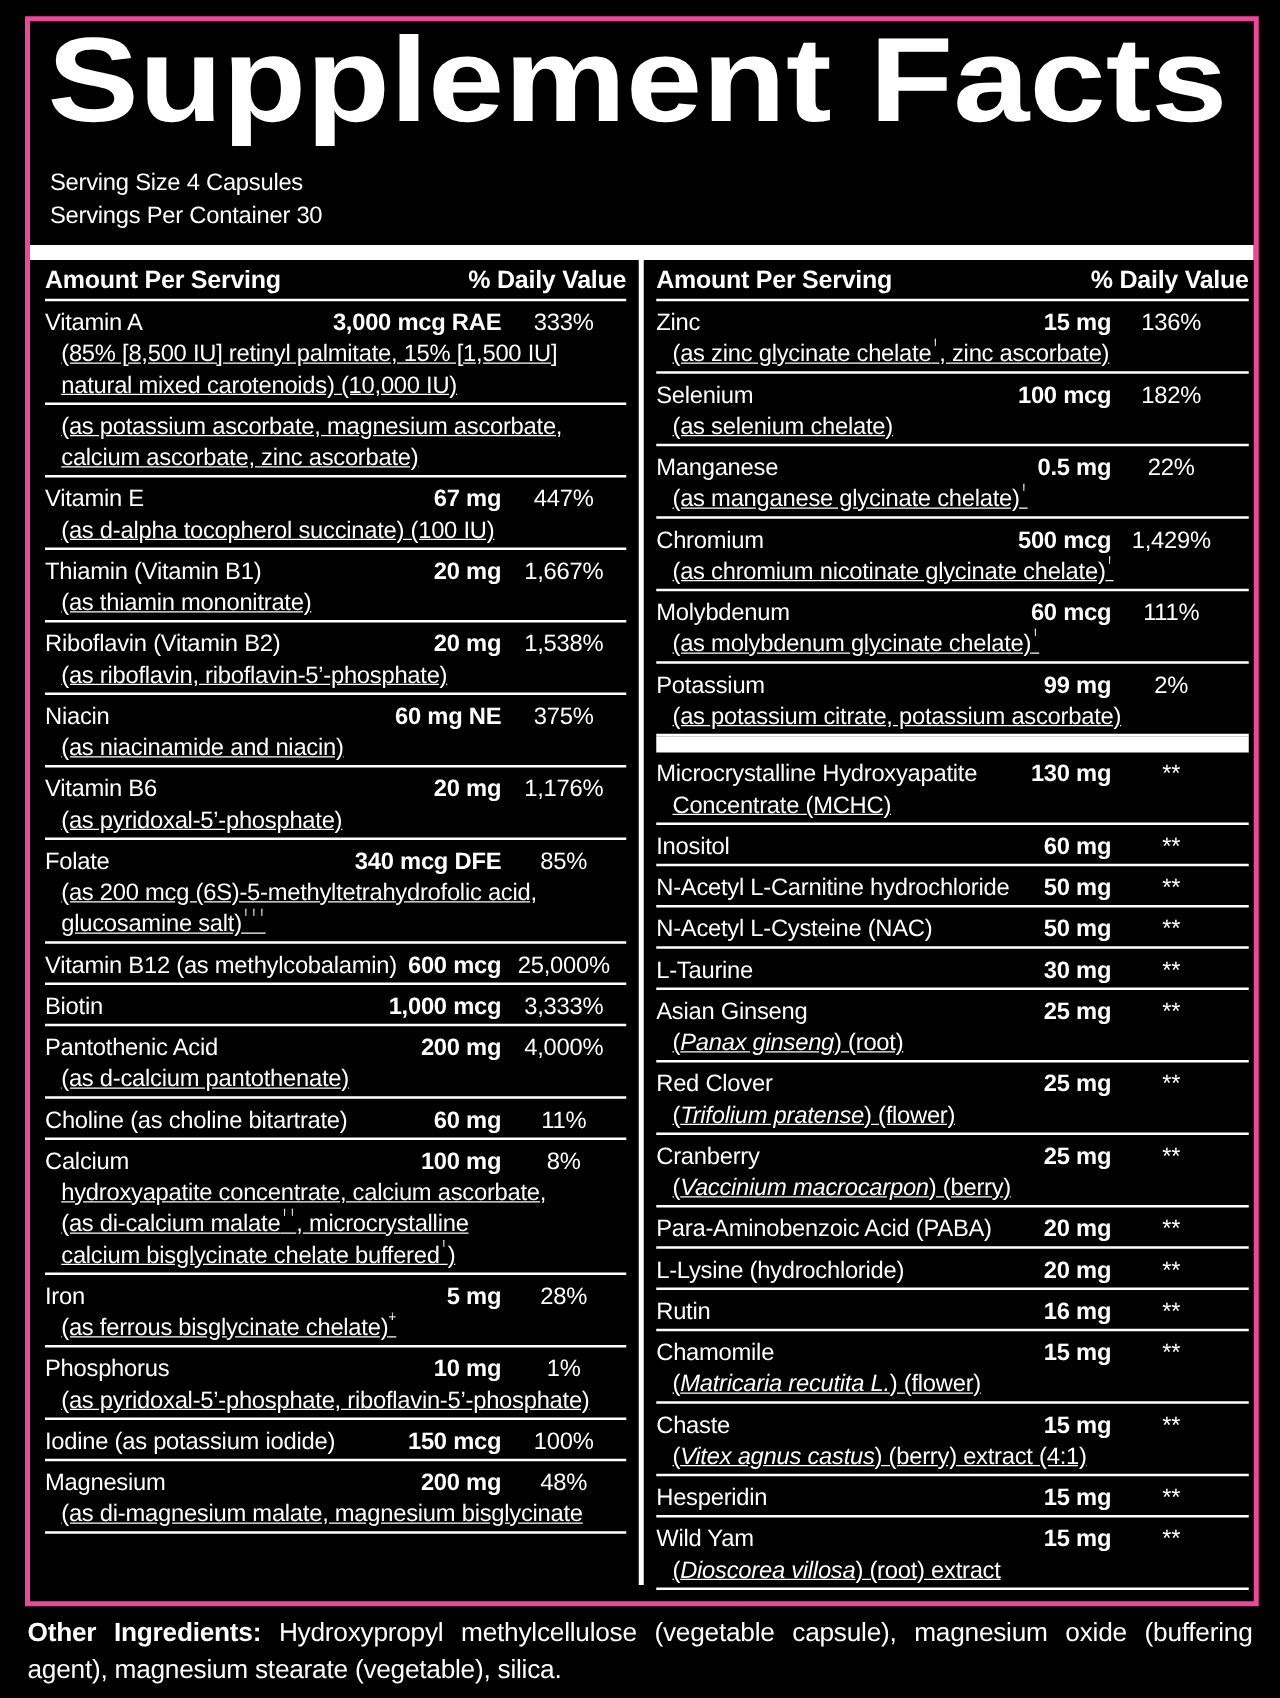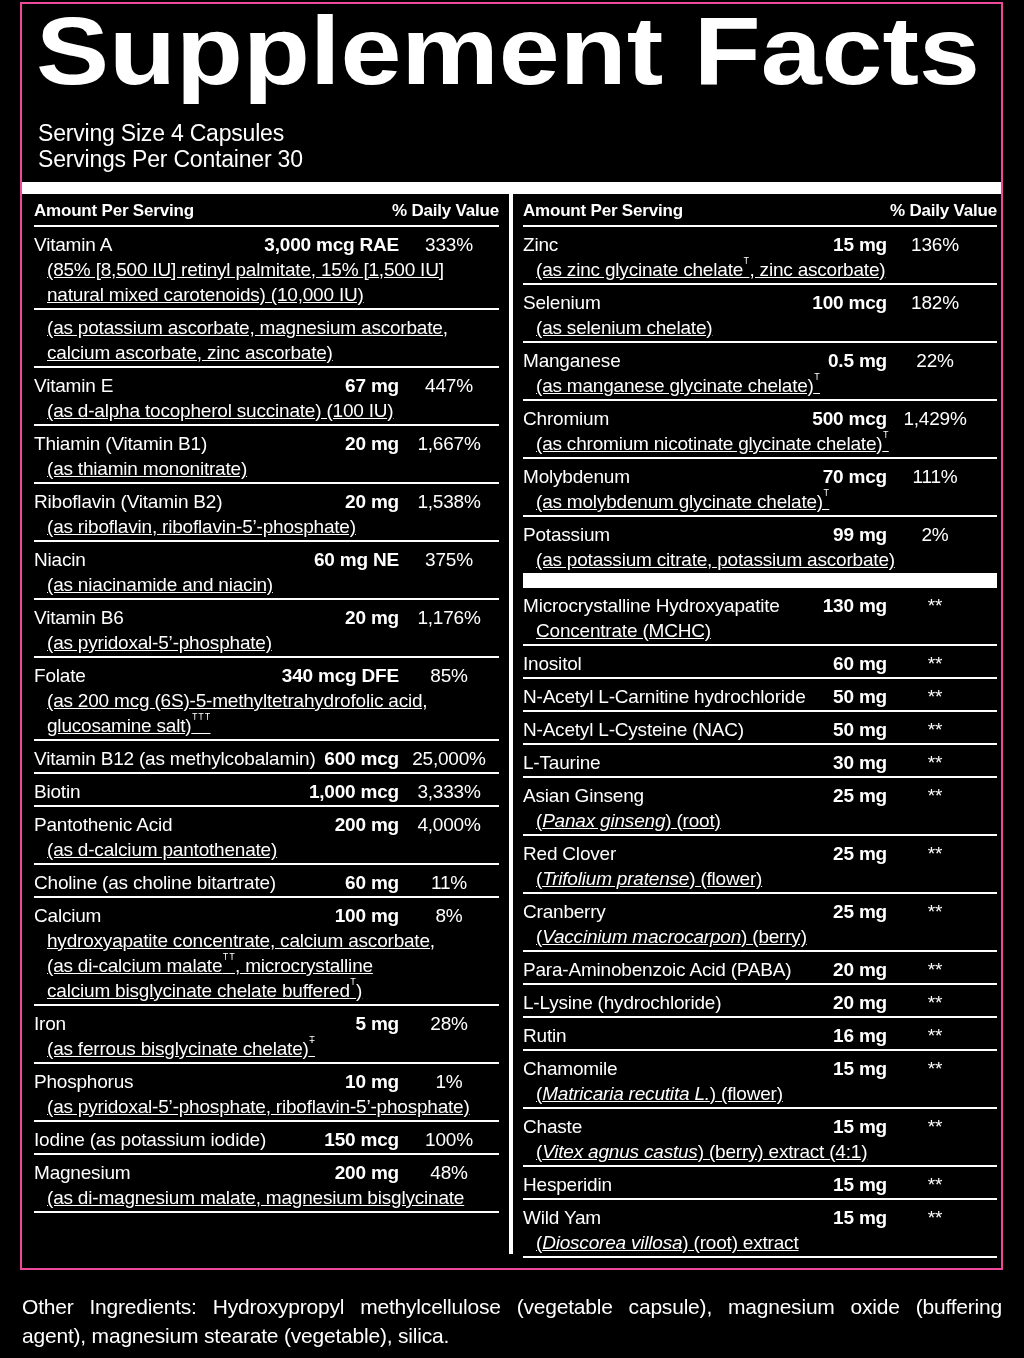--- a/index.html
+++ b/index.html
@@ -4,51 +4,51 @@
 <style>
   html,body{margin:0;padding:0;}
   body{
     width:1024px;height:1358px;
     background:#000;color:#fff;
     font-family:"Liberation Sans",sans-serif;
     position:relative;overflow:hidden;
     -webkit-font-smoothing:antialiased;
   }
   .frame{
-    position:absolute;left:20px;top:2px;width:979px;height:1264px;
-    border:2px solid #ec4899;background:#000;overflow:hidden;
+    position:absolute;left:20px;top:13px;width:979px;height:1264px;
+    border:4px solid #ec4899;background:#000;overflow:hidden;
   }
   .title-wrap{margin:2px 0 0 14px;}
-  .serving-info{margin:10px 0 0 16px;font-size:23px;line-height:26px;letter-spacing:-0.2px;}
+  .serving-info{margin:10px 0 0 16px;font-size:19px;line-height:26px;letter-spacing:-0.2px;}
   .thick-bar{height:12px;background:#fff;margin-top:10px;}
   .columns{display:flex;align-items:stretch;height:1060px;}
   .col{letter-spacing:-0.2px;font-size:19px;line-height:25px;}
   .col-left{flex:0 0 487px;padding:0 10px 0 12px;box-sizing:border-box;}
   .col-right{flex:1;border-left:4px solid #fff;padding:0 4px 0 10px;box-sizing:border-box;}
-  .col-header{display:flex;justify-content:space-between;font-weight:bold;font-size:17px;
+  .col-header{display:flex;justify-content:space-between;font-weight:bold;font-size:20px;
     padding:4px 0 2px;border-bottom:2px solid #fff;}
   .row{border-bottom:2px solid #fff;padding:5px 0 1px;}
   .row-main{display:flex;align-items:baseline;}
   .ing-name{flex:1;white-space:nowrap;overflow:hidden;}
   .ing-amount{white-space:nowrap;text-align:right;font-weight:bold;}
   .ing-pct{text-align:center;white-space:nowrap;}
   .col-left .ing-pct{flex:0 0 100px;}
   .col-right .ing-pct{flex:0 0 96px;margin-right:14px;}
   .row-sub{padding-left:13px;white-space:nowrap;overflow:hidden;text-decoration:underline;}
   .row-sub i{font-style:italic;}
   sup{font-size:0.62em;position:relative;top:-0.45em;line-height:0;}
   .section-bar{height:13px;background:#fff;}
   .other{
     position:absolute;left:0;top:1292px;width:1024px;
     padding:0 22px;box-sizing:border-box;
     font-size:21px;line-height:29px;letter-spacing:-0.2px;
   }
   .oi-line1{text-align:justify;text-align-last:justify;}
   .oi-line2{text-align:left;}
-  .other b{font-weight:normal;margin-top:48px;}
+  .other b{font-weight:bold;margin-top:48px;}
 </style>
 </head>
 <body>
 
 <div class="frame">
 
   <div class="title-wrap">
     <svg width="948" height="100" viewBox="0 0 948 100">
       <text x="0" y="78" font-size="96" font-weight="bold" fill="#ffffff" font-family="Liberation Sans, sans-serif" textLength="944" lengthAdjust="spacingAndGlyphs">Supplement Facts</text>
     </svg>
@@ -238,21 +238,21 @@
             <div class="row-main">
               <span class="ing-name">Chromium</span>
               <span class="ing-amount">500 mcg</span>
               <span class="ing-pct">1,429%</span>
             </div>
             <div class="row-sub">(as chromium nicotinate glycinate chelate)<sup>†</sup></div>
           </div>
           <div class="row">
             <div class="row-main">
               <span class="ing-name">Molybdenum</span>
-              <span class="ing-amount">70 mcg</span>
+              <span class="ing-amount">60 mcg</span>
               <span class="ing-pct">111%</span>
             </div>
             <div class="row-sub">(as molybdenum glycinate chelate)<sup>†</sup></div>
           </div>
           <div class="row">
             <div class="row-main">
               <span class="ing-name">Potassium</span>
               <span class="ing-amount">99 mg</span>
               <span class="ing-pct">2%</span>
             </div>

